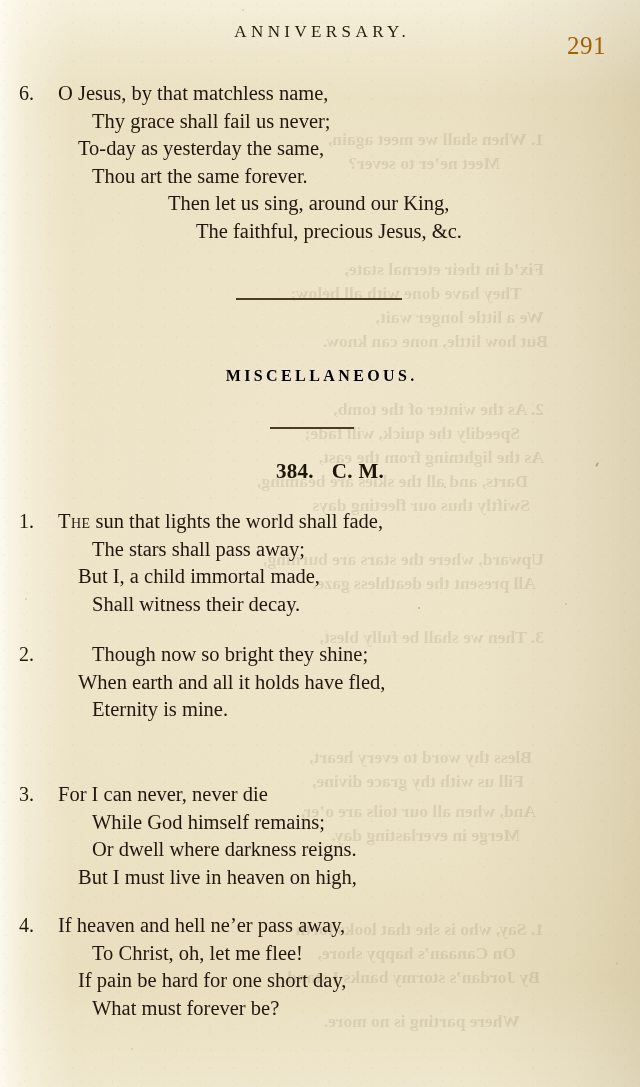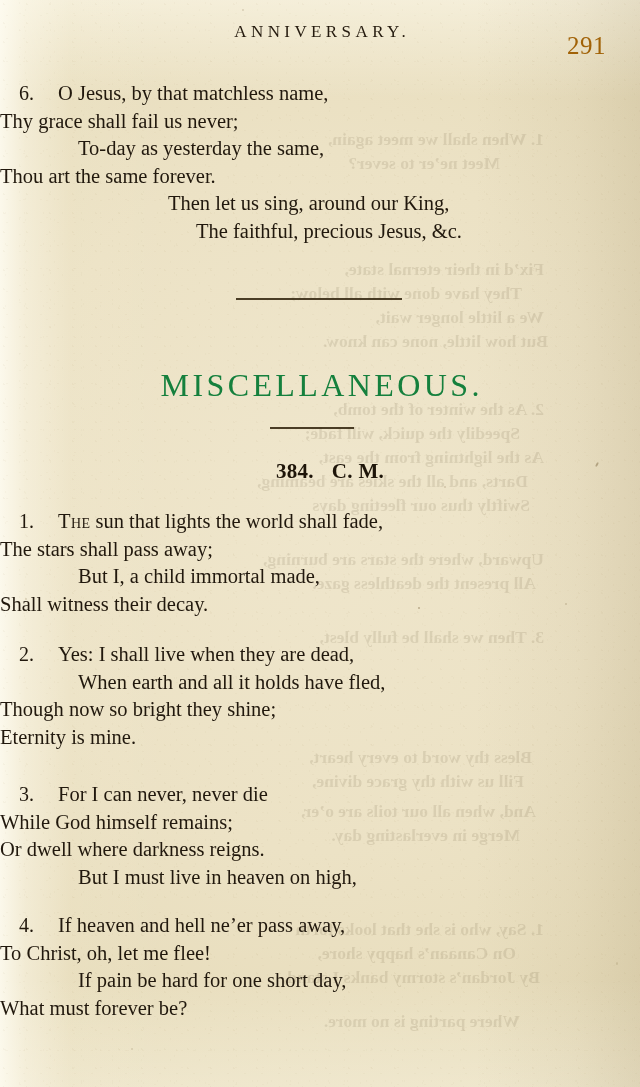--- a/index.html
+++ b/index.html
@@ -138,21 +138,21 @@
   .vnum {
     position: absolute;
     left: 0;
     top: 0;
     width: 34px;
     text-align: right;
     font-size: 20px;
   }
   
   .i0 { padding-left: 58px; }   
-  .i1 { }   
+  .i1 { padding-left: 92px; }   
   .i2 { padding-left: 62px; margin-left: 16px; }   
   .i3 { padding-left: 168px; }  
   .i4 { padding-left: 196px; }  
 
   .smallcaps {
     font-variant: small-caps;
     letter-spacing: .4px;
   }
 
   .rule {
@@ -162,25 +162,26 @@
     opacity: .88;
   }
 
   .section-title {
     position: absolute;
     left: 0;
     right: 0;
     text-align: center;
   }
   .section-title .st {
-    font-size: 32px;
+    font-size: 16px;
     letter-spacing: 3.4px;
-    color: #15803d;
+    color: #000000;
     text-indent: 3.4px;
     display: inline-block;
+    font-weight: bold;
   }
 
   .hymn-head {
     position: absolute;
     left: 0;
     right: 0;
     text-align: center;
     font-weight: 700;
     font-size: 21px;
     letter-spacing: .3px;
@@ -287,27 +288,26 @@
         <span>But I, a child immortal made,</span>
       </div>
       <div class="vline i1">
         <span>Shall witness their decay.</span>
       </div>
     </div>
 
     <div class="verse" style="top:641px;">
       <div class="vline i0">
         <span class="vnum">2.</span>
-        <span>Yes: I shall live when they are dead,</span>
+      </div>
+      <div class="vline i1">
+        <span>Though now so bright they shine;</span>
       </div>
       <div class="vline i2">
         <span>When earth and all it holds have fled,</span>
-      </div>
-      <div class="vline i1">
-        <span>Though now so bright they shine;</span>
       </div>
       <div class="vline i1">
         <span>Eternity is mine.</span>
       </div>
     </div>
 
     <div class="verse" style="top:781px;">
       <div class="vline i0">
         <span class="vnum">3.</span>
         <span>For I can never, never die</span>

